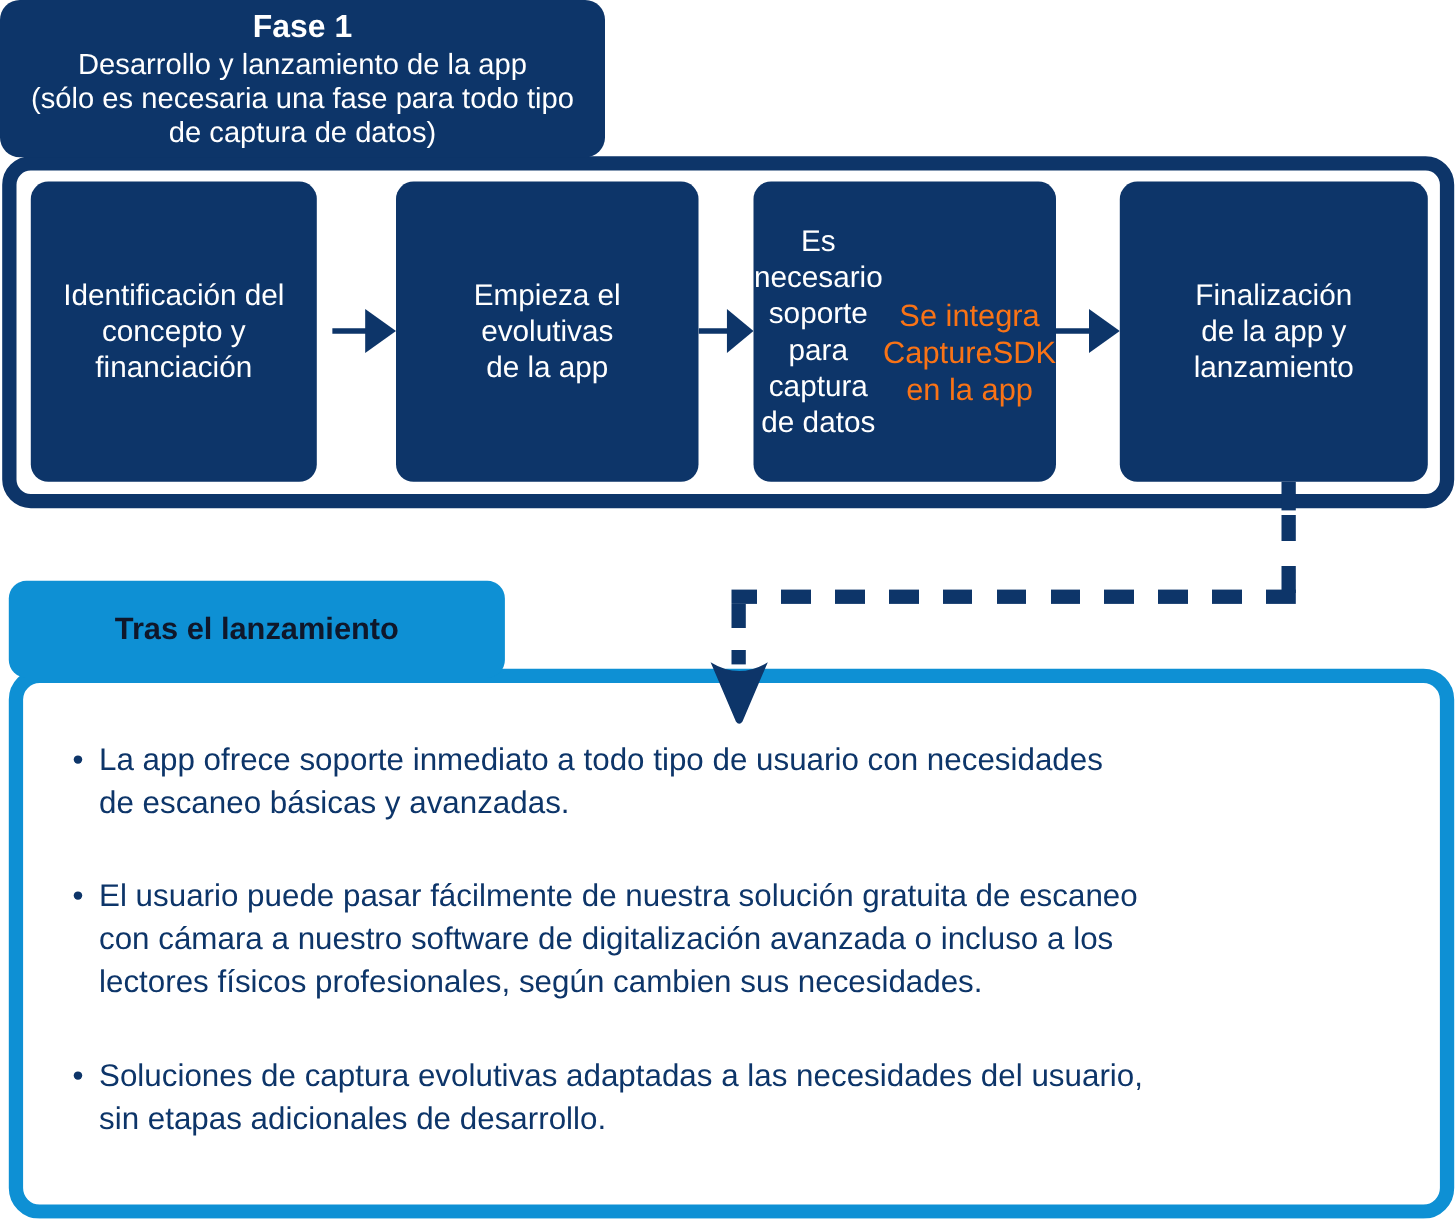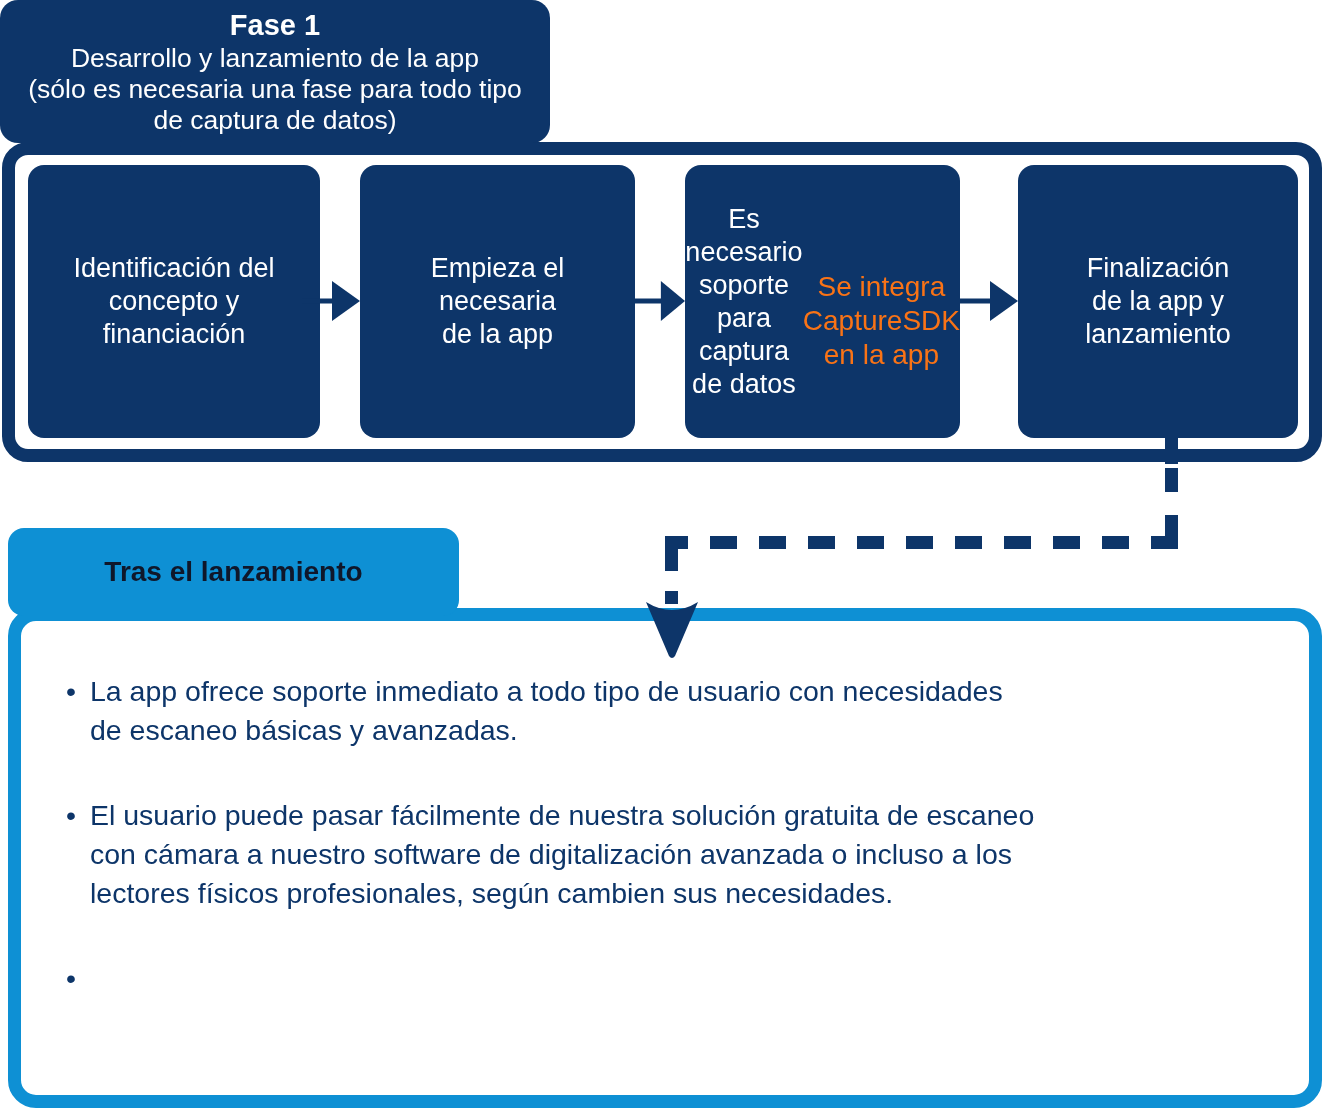--- a/index.html
+++ b/index.html
@@ -29,21 +29,21 @@
     position:absolute; top:165px; height:273px; box-sizing:border-box;
     background:#0d3569; border-radius:16px; color:#ffffff;
     display:flex; flex-direction:row; align-items:center; justify-content:center;
     text-align:center; z-index:2;
   }
   .step-label { font-size:27px; line-height:33px; white-space:pre-line; }
   .step-highlight {
     font-size:28px; line-height:34px; font-weight:normal; color:#f97316;
     white-space:pre-line; margin-top:38px;
   }
-  .step1 { left:28px;  width:292px; }
+  .step1 { left:28px;  width:260px; }
   .step2 { left:360px; width:275px; }
   .step3 { left:685px; width:275px; }
   .step4 { left:1018px; width:280px; }
 
   .flow-arrow { position:absolute; top:279px; height:44px; z-index:2; }
 
   
   .stub {
     position:absolute; left:1165px; top:438px; width:13px; height:26px;
     background:#0d3569; z-index:2;
@@ -102,21 +102,21 @@
 financiación</div>
   </div>
 
   <svg class="flow-arrow" style="left:302px;width:58px;" viewBox="0 0 58 44" preserveAspectRatio="none">
     <line x1="0" y1="22" x2="36" y2="22" stroke="#0d3569" stroke-width="5"></line>
     <polygon points="30,2 58,22 30,42" fill="#0d3569"></polygon>
   </svg>
 
   <div class="step step2">
     <div class="step-label">Empieza el
-necesaria
+evolutivas
 de la app</div>
   </div>
 
   <svg class="flow-arrow" style="left:635px;width:50px;" viewBox="0 0 58 44" preserveAspectRatio="none">
     <line x1="0" y1="22" x2="36" y2="22" stroke="#0d3569" stroke-width="5"></line>
     <polygon points="30,2 58,22 30,42" fill="#0d3569"></polygon>
   </svg>
 
   <div class="step step3">
     <div class="step-label">Es necesario
@@ -159,16 +159,18 @@
 de escaneo básicas y avanzadas.</span>
     </div>
     <div class="bullet-item">
       <span class="bullet-marker">•</span>
       <span class="bullet-text">El usuario puede pasar fácilmente de nuestra solución gratuita de escaneo
 con cámara a nuestro software de digitalización avanzada o incluso a los
 lectores físicos profesionales, según cambien sus necesidades.</span>
     </div>
     <div class="bullet-item">
       <span class="bullet-marker">•</span>
+      <span class="bullet-text">Soluciones de captura evolutivas adaptadas a las necesidades del usuario,
+sin etapas adicionales de desarrollo.</span>
     </div>
   </div>
 
 </div>
 
 </body></html>

